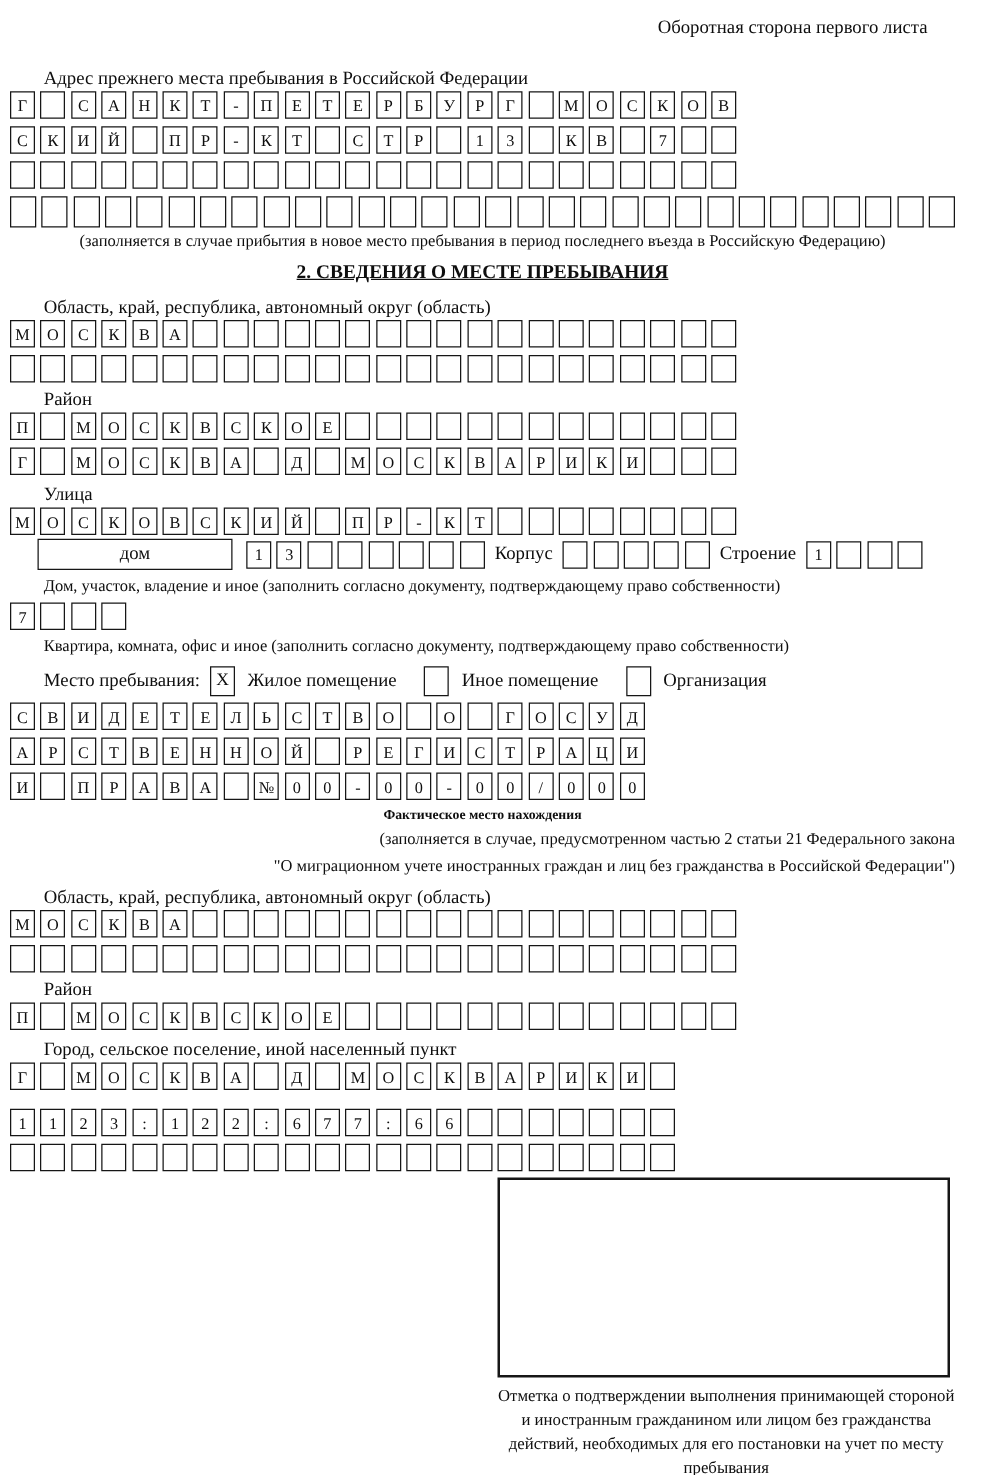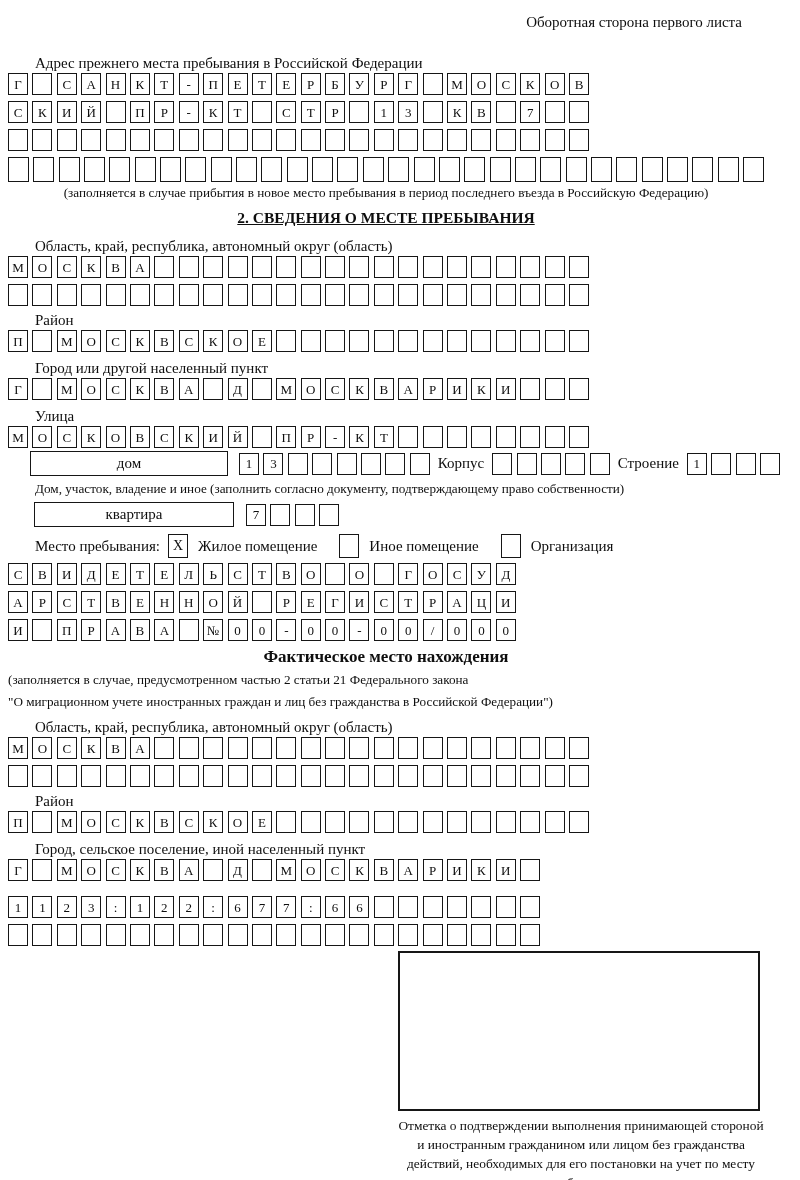--- a/index.html
+++ b/index.html
@@ -17,32 +17,32 @@
         font-size:13px;line-height:1;flex:none;}
   .full{width:100%;justify-content:space-between;gap:0;margin-top:6px;}
   .full .cell{width:21px;height:25px;}
   .note{font-size:13.2px;line-height:18px;}
   .center{text-align:center;margin-top:5px;}
   .h2{font-weight:bold;font-size:15.5px;text-align:center;margin:7px 0 9px 0;text-decoration:underline;}
   .mt0{margin-top:0;} .sec{margin-top:0px;}
   .houseline{display:flex;align-items:center;margin-top:3px;}
   .fieldbox{box-sizing:border-box;border:1.6px solid #161616;height:25px;
             display:flex;align-items:center;justify-content:center;font-size:15px;flex:none;}
-  .domw{width:198px;margin-left:22px;margin-right:11px;}
+  .domw{width:156px;margin-left:22px;margin-right:11px;}
   .kvw{width:200px;margin-left:26px;margin-right:12px;}
   .inl-lbl{font-size:15px;margin:0 8px;white-space:nowrap;}
   .subnote{margin:4px 0 4px 27px;}
   .stayline{display:flex;align-items:center;margin:7px 0 0 27px;font-size:15px;}
   .cbx{width:20px;height:24px;box-sizing:border-box;border:1.6px solid #161616;flex:none;
        display:flex;align-items:center;justify-content:center;font-size:14px;}
   .slbl{margin-right:8px;} .opt{margin:0 22px 0 10px;}
   .choose{margin:3px 0 6px 237px;}
   .docline{margin-top:5px;}
-  .facthead{font-weight:bold;font-size:17px;text-align:center;margin-top:6px;}
-  .factnote{text-align:left;margin-top:4px;}
+  .facthead{font-weight:bold;font-size:11px;text-align:center;margin-top:6px;}
+  .factnote{text-align:right;margin-top:4px;}
   .kadrows{margin-top:13px;}
   .stamp-col{width:366px;margin-left:auto;margin-top:5px;}
   .stamp-box{box-sizing:border-box;border:2px solid #161616;width:362px;height:160px;}
   .stamp-note{font-size:13.4px;line-height:19px;text-align:center;margin-top:5px;}
   .gap2{margin-top:2px;} .gap4{margin-top:4px;} .gap6{margin-top:6px;}
 </style>
 </head>
 <body>
 
 <div class="sheet">
@@ -252,21 +252,20 @@
           <span class="cell"></span>
           <span class="cell"></span>
           <span class="cell"></span>
           <span class="cell"></span>
           <span class="cell"></span>
         </div>
       </div>
   </div>
 
   <div class="fline gap6">
-    <div class="lbl">Город или другой населенный пункт</div>
     <div class="gridcol">
         <div class="grow">
           <span class="cell">Г</span>
           <span class="cell"></span>
           <span class="cell">М</span>
           <span class="cell">О</span>
           <span class="cell">С</span>
           <span class="cell">К</span>
           <span class="cell">В</span>
           <span class="cell">А</span>
@@ -346,28 +345,28 @@
     <div class="grow">
         <span class="cell">1</span>
         <span class="cell"></span>
         <span class="cell"></span>
         <span class="cell"></span>
       </div>
   </div>
   <div class="note subnote">Дом, участок, владение и иное (заполнить согласно документу, подтверждающему право собственности)</div>
 
   <div class="houseline">
-    <div class="fieldbox kvw">квартира</div>
     <div class="grow">
         <span class="cell">7</span>
         <span class="cell"></span>
         <span class="cell"></span>
         <span class="cell"></span>
       </div>
   </div>
+  <div class="note subnote">Квартира, комната, офис и иное (заполнить согласно документу, подтверждающему право собственности)</div>
 
   <div class="stayline">
     <span class="slbl">Место пребывания:</span>
     <span class="cbx">X</span>
     <span class="opt">Жилое помещение</span>
     <span class="cbx"></span>
     <span class="opt">Иное помещение</span>
     <span class="cbx"></span>
     <span class="opt">Организация</span>
   </div>

